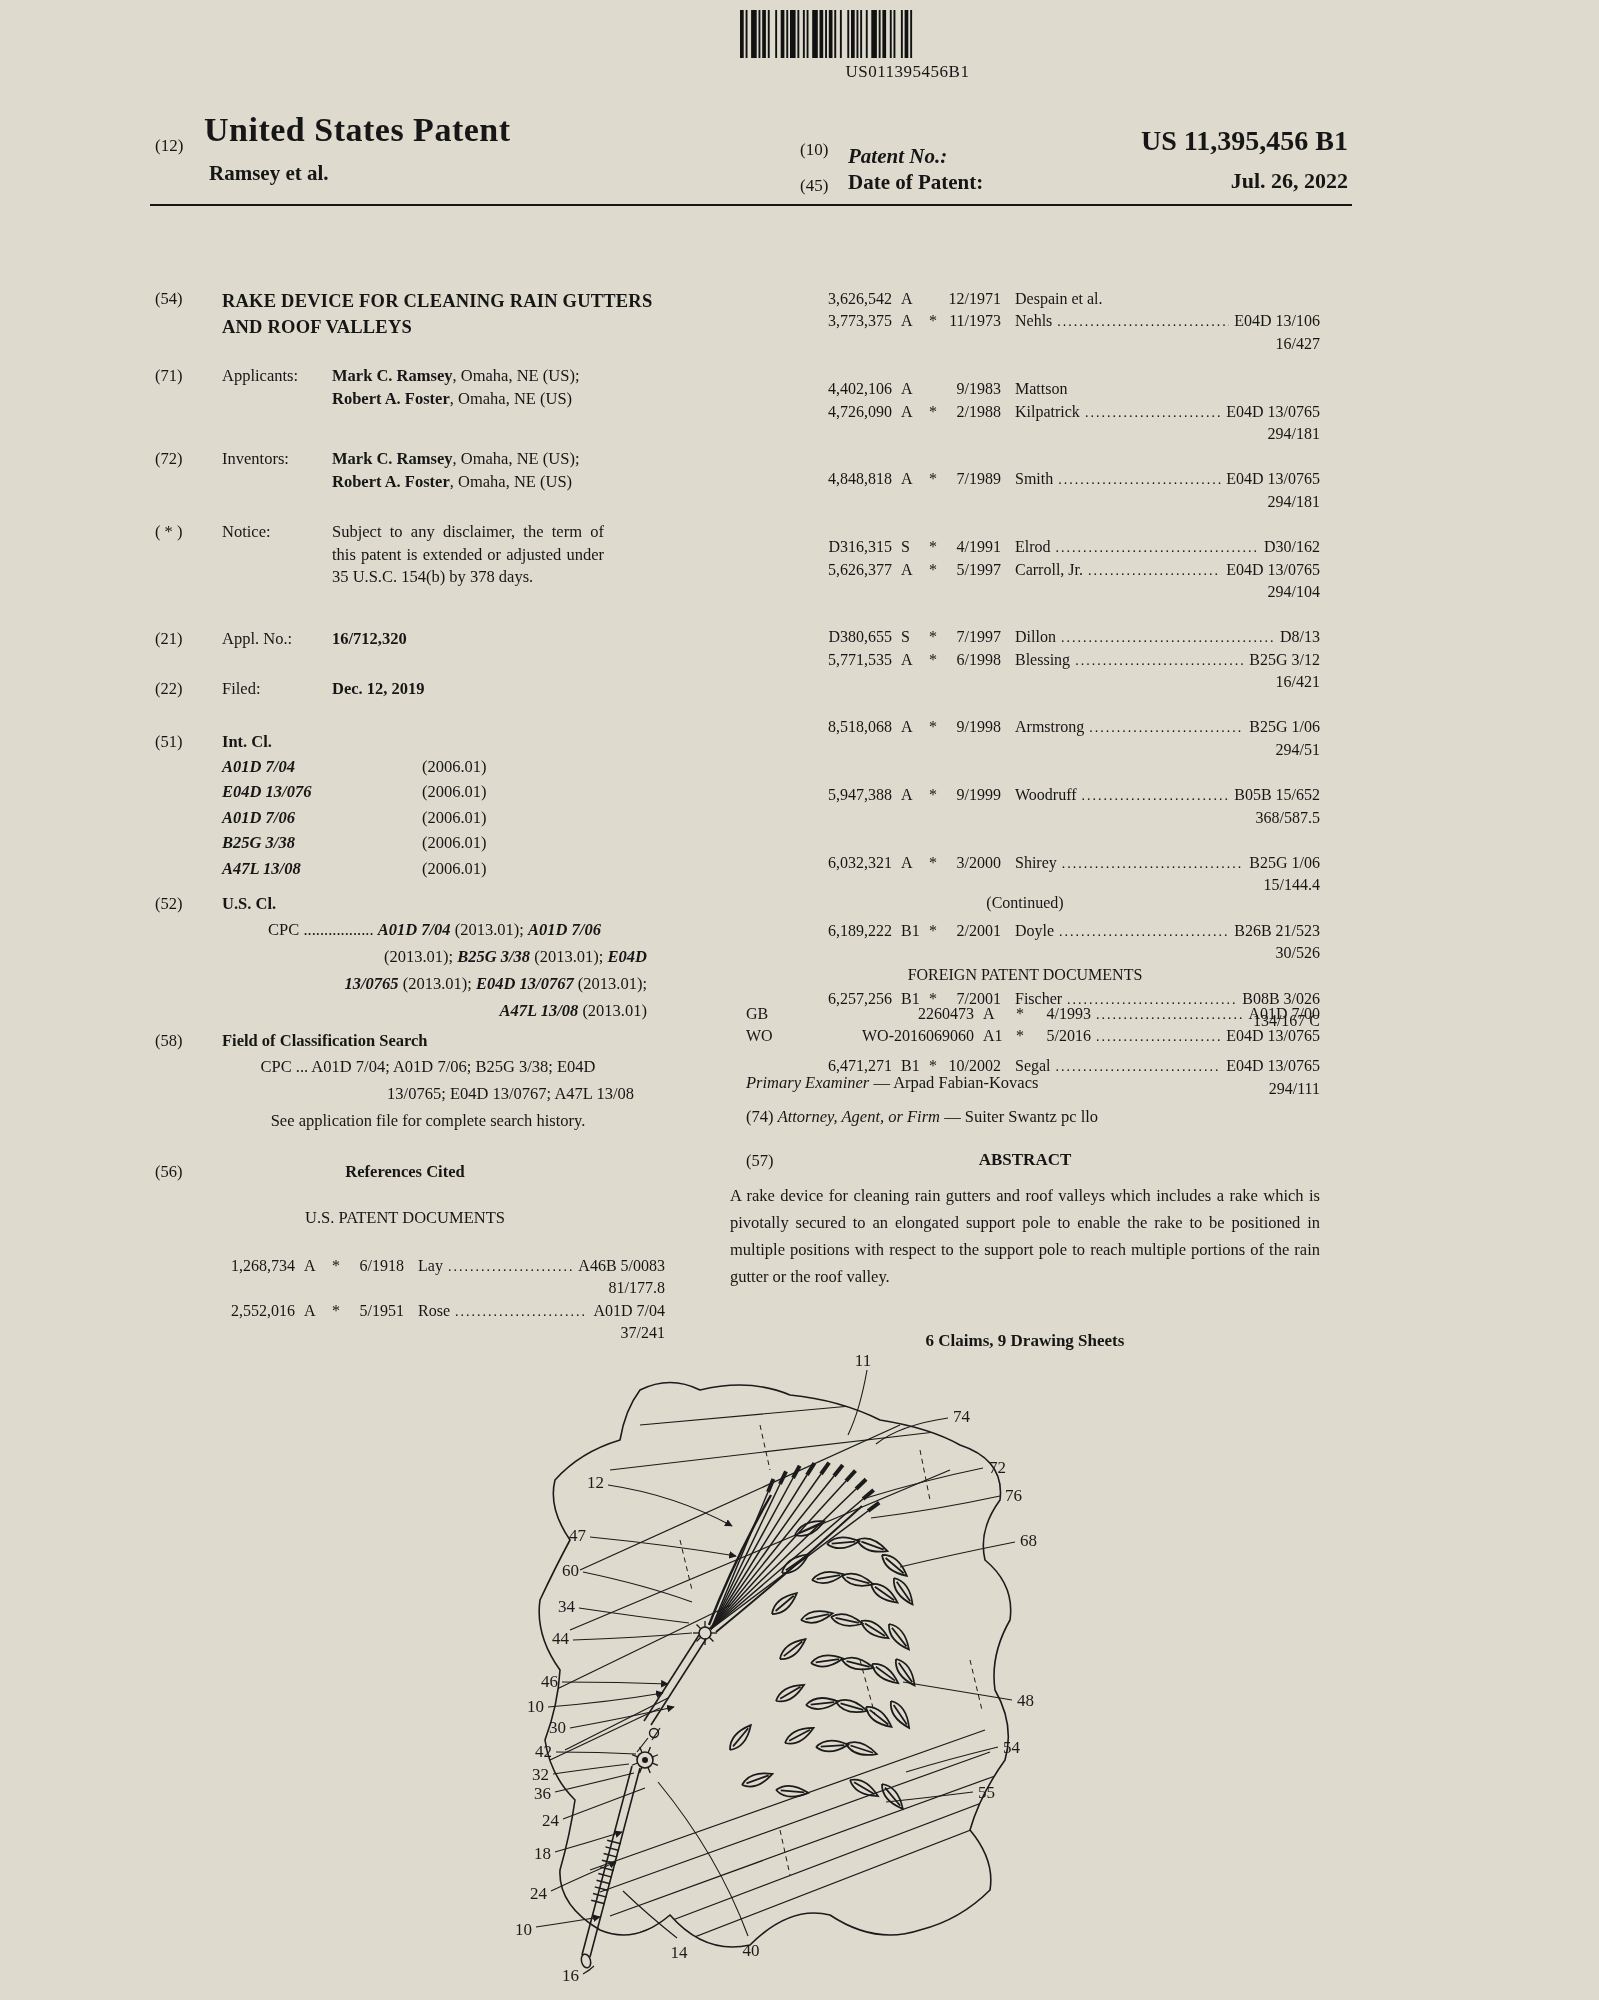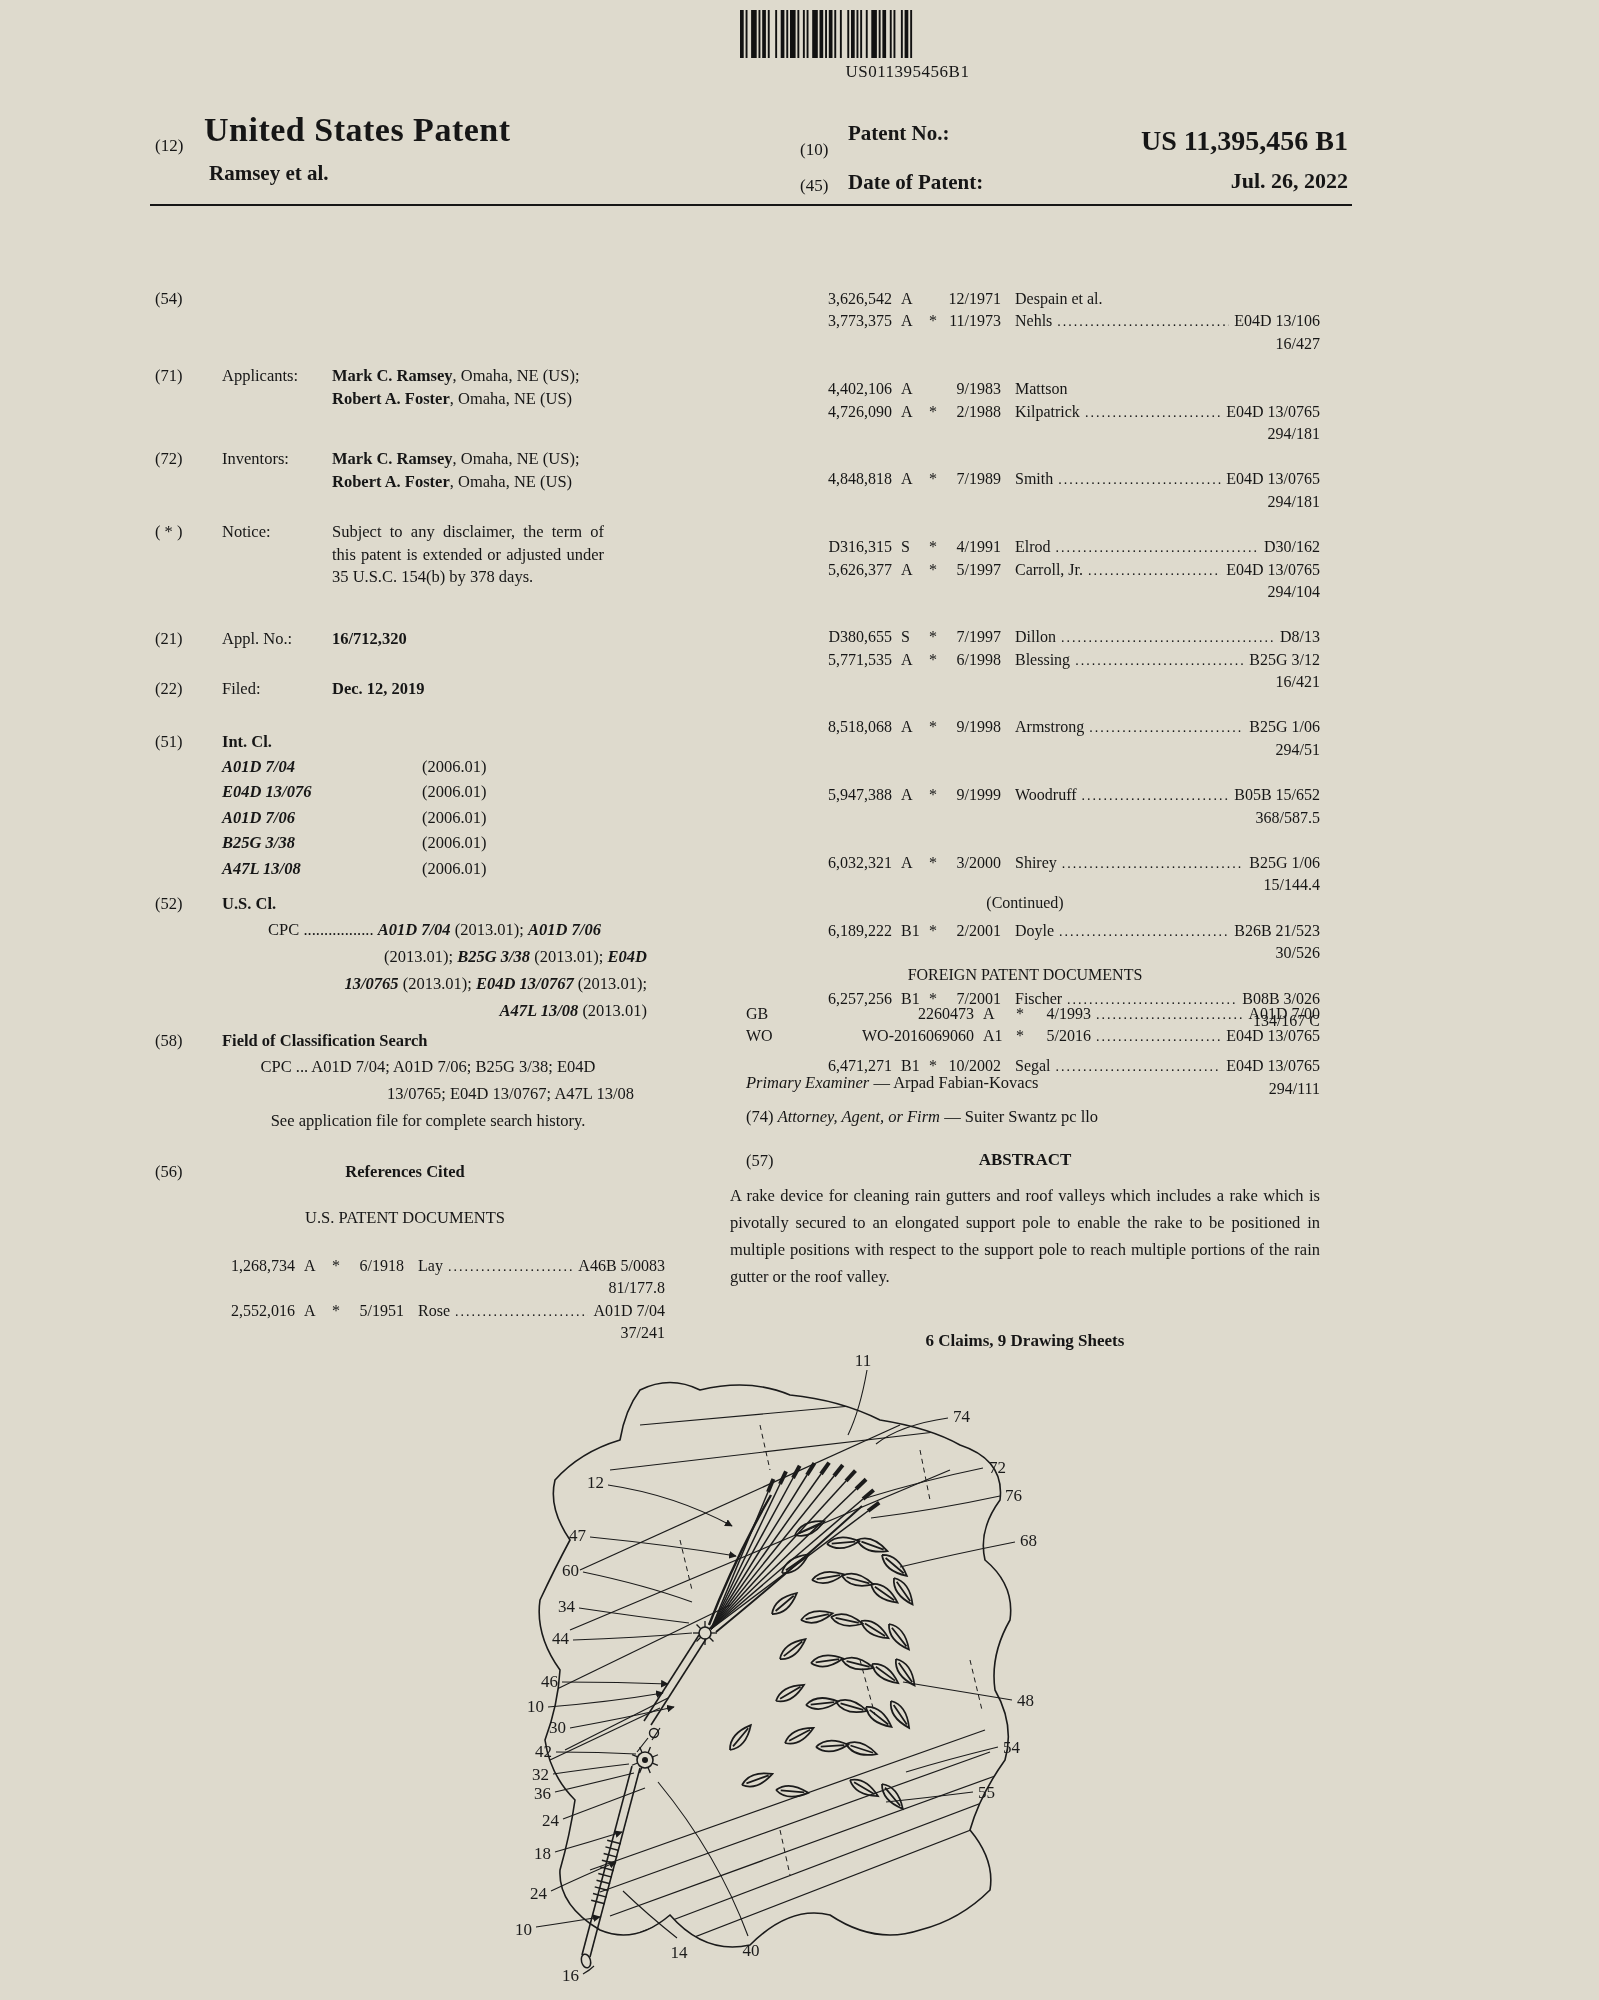--- a/index.html
+++ b/index.html
@@ -7,21 +7,21 @@
         font-family:"Liberation Serif","DejaVu Serif",serif;color:#161616;overflow:hidden;}
   .abs{position:absolute;}
   .b{font-weight:bold}.i{font-style:italic}.bi{font-weight:bold;font-style:italic}
   
   #barcode{left:740px;top:10px;}
   #barcode-text{left:720px;top:62px;width:375px;text-align:center;font-size:17px;letter-spacing:.5px;}
   #h12{left:155px;top:136px;font-size:17px;}
   #htitle{left:204px;top:111px;font-size:34px;font-weight:bold;letter-spacing:.5px;}
   #hauthor{left:209px;top:161px;font-size:21px;font-weight:bold;}
   #h10{left:800px;top:140px;font-size:17px;}
-  #hpnl{left:848px;top:121px;font-size:21px;font-weight:bold;}
+  #hpnl{left:848px;top:144px;font-size:21px;font-weight:bold;font-style:italic;}
   #hpn{left:1020px;top:125px;width:328px;text-align:right;font-size:28px;font-weight:bold;}
   #h45{left:800px;top:176px;font-size:17px;}
   #hdl{left:848px;top:170px;font-size:21px;font-weight:bold;}
   #hdate{left:1100px;top:168px;width:248px;text-align:right;font-size:22px;font-weight:bold;}
   #rule{left:150px;top:204px;width:1202px;height:2px;background:#161616;}
   
   #lcol{left:155px;top:0;width:522px;height:2000px;font-size:16.5px;line-height:22.5px;}
   #rcol{left:730px;top:0;width:590px;height:2000px;font-size:16px;line-height:22.4px;}
   .sec{position:absolute;left:0;width:500px;display:flex;}
   .snum{width:67px;flex:none;}
@@ -103,20 +103,21 @@
   <div id="hpn" class="abs">US 11,395,456 B1</div>
   <div id="h45" class="abs">(45)</div>
   <div id="hdl" class="abs">Date of Patent:</div>
   <div id="hdate" class="abs">Jul. 26, 2022</div>
   <div id="rule" class="abs"></div>
 
   <div id="lcol" class="abs">
 
     <div class="sec" style="top:288px">
       <span class="snum">(54)</span>
+      <div class="scont title b">RAKE DEVICE FOR CLEANING RAIN GUTTERS AND ROOF VALLEYS</div>
     </div>
 
     <div class="sec" style="top:365px">
       <span class="snum">(71)</span>
       <div class="scont" style="display:flex">
         <span class="lbl">Applicants:</span>
         <div id="applicants">
             <div><span class="b">Mark C. Ramsey</span><span>, Omaha, NE (US);</span></div>
             <div><span class="b">Robert A. Foster</span><span>, Omaha, NE (US)</span></div>
           </div>

